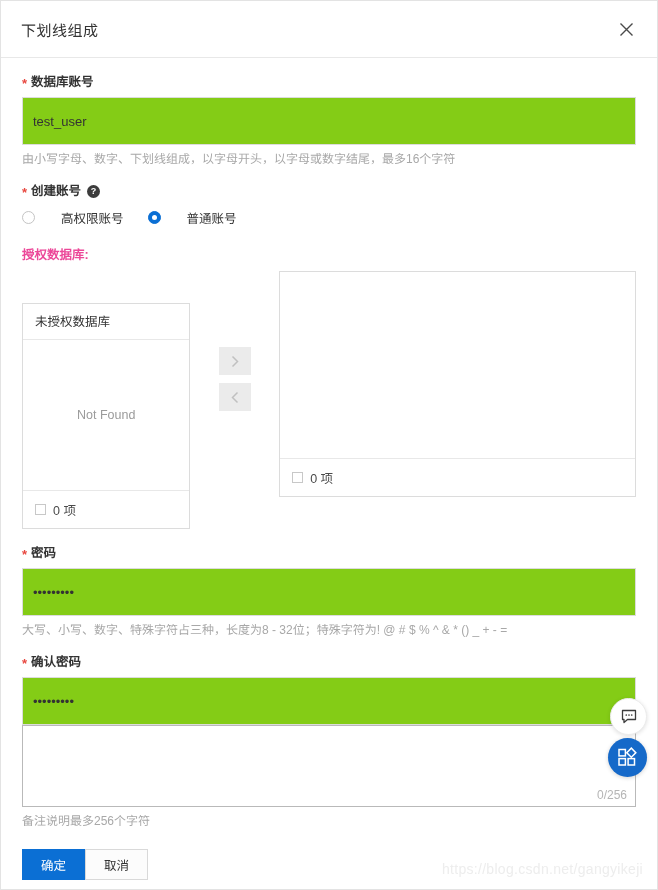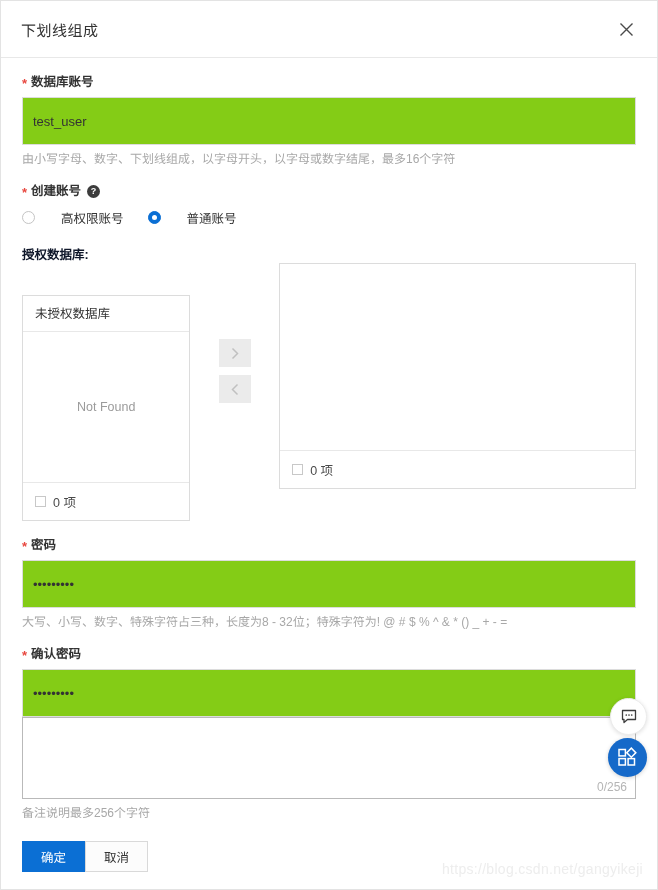--- a/index.html
+++ b/index.html
@@ -156,23 +156,23 @@
     width: 5px; height: 5px;
     margin-left: -2.5px;
     margin-top: -2.5px;
     border-radius: 50%;
     background: #fff;
   }
 
   .sub-label {
     font-size: 12.5px;
     font-weight: bold;
-    color: #0f172a;
+    color: #ec4899;
     margin-top: 16px;
-    margin-bottom: 0;
+    margin-bottom: 8px;
   }
 
   
   .transfer {
     display: flex;
     align-items: flex-start;
     margin-bottom: 2px;
   }
   .tr-panel {
     border: 1px solid #dcdcdc;

